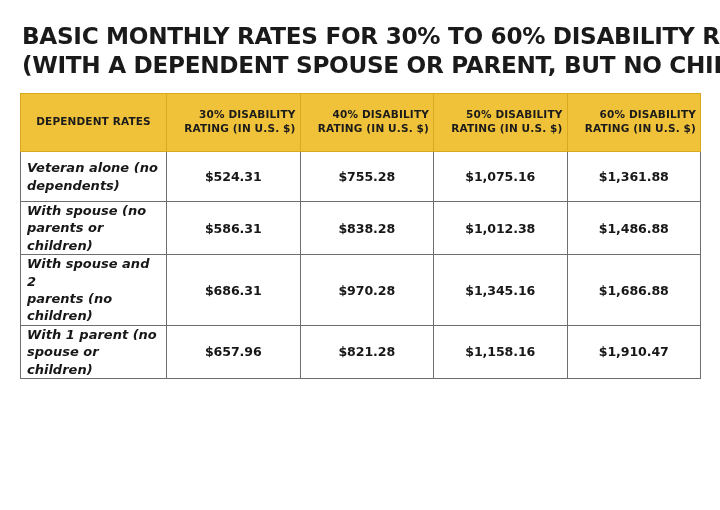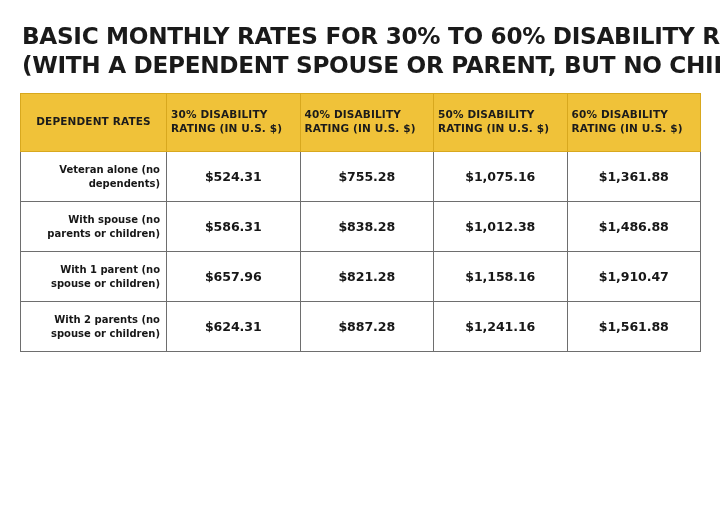--- a/index.html
+++ b/index.html
@@ -51,21 +51,21 @@
 
   
   thead th {
     background: #f0c239;
     color: #1b1b1b;
     font-family: "DejaVu Sans", sans-serif;
     font-weight: bold;
     font-size: 10.5px;
     letter-spacing: 0.15px;
     line-height: 1.32;
-    text-align: left;
+    text-align: right;
     vertical-align: middle;
     padding: 14px 4px 15px 4px;
     border: 1px solid #d8a81e;
     box-sizing: border-box;
   }
   thead th.status-head {
     text-align: center;
   }
 
   
@@ -74,23 +74,24 @@
     background: #ffffff;
     box-sizing: border-box;
     padding: 0 6px;
     height: 50px;
     vertical-align: middle;
     color: #171717;
     font-family: "DejaVu Sans", sans-serif;
   }
   tbody td.status {
     font-weight: bold;
-    font-size: 10px;
+    font-size: 13px;
     line-height: 1.34;
-    text-align: right;
+    text-align: left;
+    font-style: italic;
   }
   tbody td.amount {
     font-weight: bold;
     font-size: 12.6px;
     text-align: center;
     letter-spacing: -0.1px;
   }
 
   
   col.c-status { width: 146px; }
@@ -156,40 +157,40 @@
             <div>With spouse (no</div>
             <div>parents or children)</div>
           </td>
           <td class="amount">$586.31</td>
           <td class="amount">$838.28</td>
           <td class="amount">$1,012.38</td>
           <td class="amount">$1,486.88</td>
         </tr>
 
 
+        <tr>
+          <td class="status">
+            <div>With spouse and 2</div>
+            <div>parents (no children)</div>
+          </td>
+          <td class="amount">$686.31</td>
+          <td class="amount">$970.28</td>
+          <td class="amount">$1,345.16</td>
+          <td class="amount">$1,686.88</td>
+        </tr>
 
         <tr>
           <td class="status">
             <div>With 1 parent (no</div>
             <div>spouse or children)</div>
           </td>
           <td class="amount">$657.96</td>
           <td class="amount">$821.28</td>
           <td class="amount">$1,158.16</td>
           <td class="amount">$1,910.47</td>
         </tr>
 
-        <tr>
-          <td class="status">
-            <div>With 2 parents (no</div>
-            <div>spouse or children)</div>
-          </td>
-          <td class="amount">$624.31</td>
-          <td class="amount">$887.28</td>
-          <td class="amount">$1,241.16</td>
-          <td class="amount">$1,561.88</td>
-        </tr>
 
       </tbody>
     </table>
   </div>
 
 </div>
 
 </body></html>

